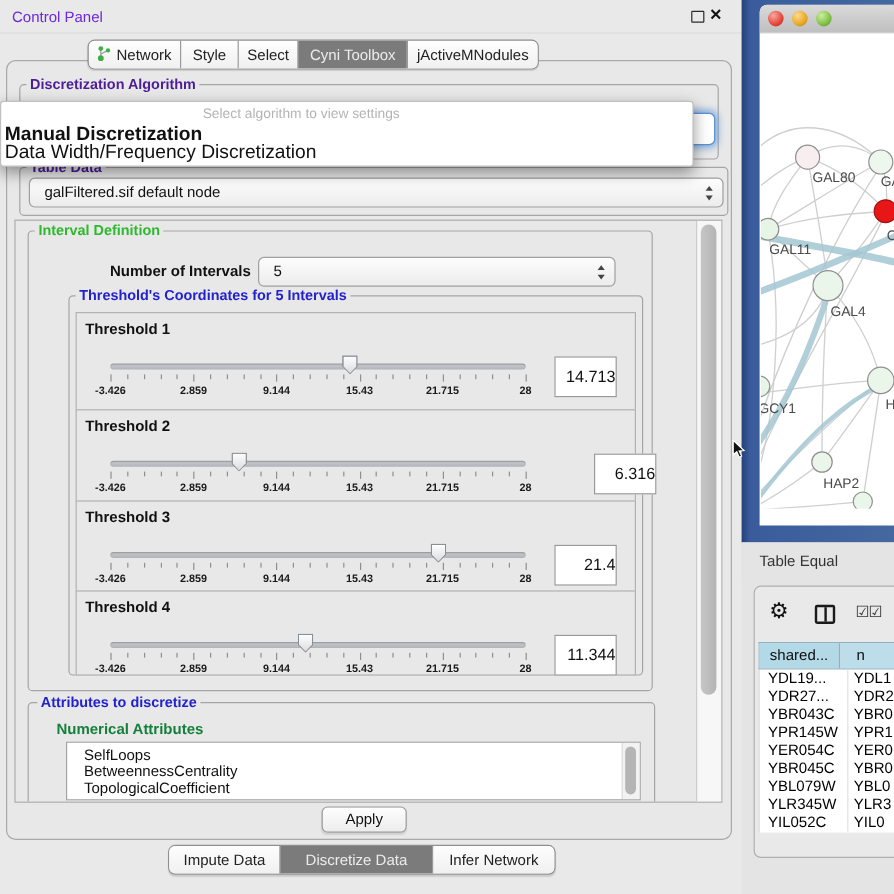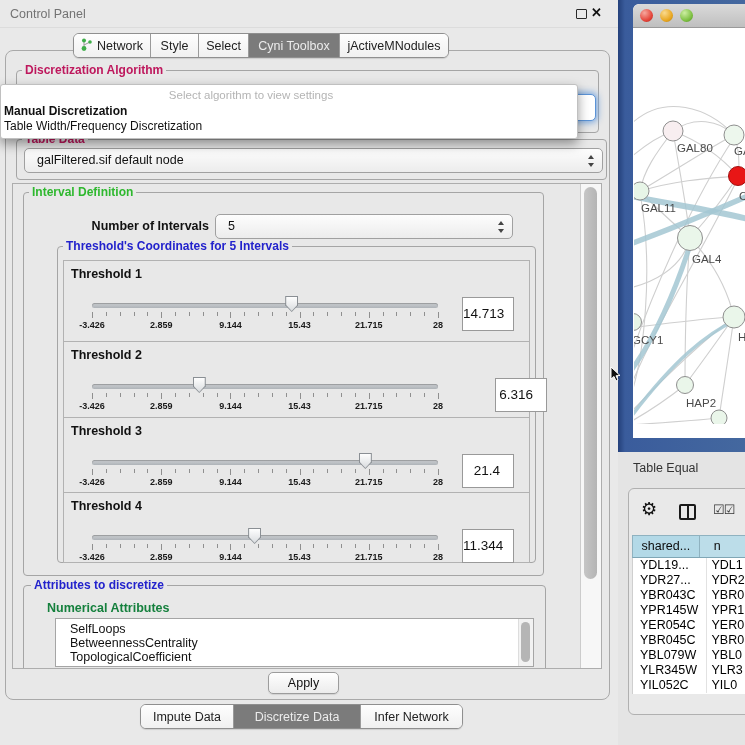--- a/index.html
+++ b/index.html
@@ -2,73 +2,73 @@
 <html><head>
 <meta charset="utf-8">
 <style>
   html,body{margin:0;padding:0;}
   body{width:745px;height:745px;overflow:hidden;background:#e4e4e4;
        font-family:"Liberation Sans",sans-serif;-webkit-font-smoothing:antialiased;}
   .root{position:relative;width:745px;height:745px;}
   
   .cp{position:absolute;left:0;top:0;width:618px;height:745px;background:#e9e9e9;}
   .titlebar{position:absolute;left:0;top:0;width:618px;height:27px;background:#e9e9e9;border-bottom:1px solid #dcdcdc;}
-  .titlebar .title{position:absolute;left:10px;top:7px;font-size:12.5px;color:#737373;}
+  .titlebar .title{position:absolute;left:10px;top:7px;font-size:12.5px;color:#6d28d9;}
   .float-ic{position:absolute;left:576px;top:9px;width:9px;height:8px;border:1.5px solid #2a2a2a;border-radius:1px;}
   .close-ic{position:absolute;left:591px;top:5px;font-size:13px;font-weight:700;color:#111;}
   .main-panel{position:absolute;left:5px;top:50px;width:603px;height:648px;background:#e8e8e8;
               border:1px solid #a9a9a9;border-radius:8px;}
   
   .seg-ctl{position:absolute;display:flex;height:23px;background:#fdfdfd;border:1px solid #8f8f8f;
            border-radius:6px;overflow:hidden;z-index:4;box-shadow:0 1px 1px rgba(0,0,0,.12);justify-content:space-between;}
   .seg{display:flex;align-items:center;justify-content:center;font-size:12.5px;color:#222;
        border-left:1px solid #9a9a9a;background:linear-gradient(#fefefe,#f0f0f0);gap:4px;}
   .seg:first-child{border-left:none;}
   .seg.sel{background:#7b7b7b;color:#ececec;}
   
   .grp{position:absolute;border:1px solid #a5a5a5;border-radius:4px;}
-  .grp-lbl{position:absolute;font-size:12px;font-weight:600;color:#be185d;background:#e8e8e8;
+  .grp-lbl{position:absolute;font-size:12px;font-weight:600;color:#4c1d95;background:#e8e8e8;
            padding:0 3px;line-height:13px;white-space:nowrap;}
   .grp-lbl.green{color:#2eb82e;}
   .grp-lbl.blue{color:#2222cc;}
   
   .combo{position:absolute;background:linear-gradient(#fdfdfd,#ececec);border:1px solid #a0a0a0;
          border-radius:5px;font-size:12.5px;color:#111;}
   .combo .cv{position:absolute;left:12px;top:0;line-height:23px;white-space:nowrap;}
   .stepper{position:absolute;right:7px;top:50%;width:7px;height:12px;transform:translateY(-50%);}
   .stepper:before,.stepper:after{content:"";position:absolute;left:0;border-left:3.5px solid transparent;border-right:3.5px solid transparent;}
   .stepper:before{top:0;border-bottom:4.5px solid #444;}
   .stepper:after{bottom:0;border-top:4.5px solid #444;}
   .focus-combo{position:absolute;left:24px;top:94px;width:570px;height:25px;background:#fff;
                border:1.5px solid #5b93d6;border-radius:5px;box-shadow:0 0 6px 2px rgba(110,160,220,.85);z-index:6;}
   
   .popup{position:absolute;left:0;top:84px;width:576px;height:53px;background:#fff;border:1px solid #c0c0c0;
          border-radius:3px;box-shadow:0 5px 12px rgba(0,0,0,.4);z-index:10;}
   .popup .ph{position:absolute;left:0;top:4px;width:500px;text-align:center;font-size:11.5px;color:#b4b4b4;}
-  .popup .it{position:absolute;left:3px;font-size:12px;color:#111;white-space:nowrap;}
+  .popup .it{position:absolute;left:3px;font-size:16px;color:#111;white-space:nowrap;}
   .popup .it.b{font-weight:700;}
   
   .scrollpane{position:absolute;left:12px;top:183px;width:588px;height:484px;border:1px solid #adadad;
               background:#e8e8e8;overflow:hidden;}
   .vsb{position:absolute;left:567px;top:0;width:21px;height:484px;background:#f7f7f7;border-left:1px solid #ccc;}
   .vsb .th{position:absolute;left:3px;top:3px;width:13px;height:392px;border-radius:7px;
            background:linear-gradient(90deg,#c6c6c6,#b4b4b4);}
   
   .tbox{position:absolute;left:5px;width:465px;border:1px solid #b2b2b2;background:#e8e8e8;}
   .tbox .tl{position:absolute;left:7px;top:6px;font-size:12.5px;font-weight:700;color:#111;}
   .track{position:absolute;left:28px;width:346px;height:5px;border-radius:3px;
          background:linear-gradient(#cdd0d3,#aeb3b8);box-shadow:inset 0 1px 1px rgba(0,0,0,.25);}
   .thumb{position:absolute;width:13px;height:16px;clip-path:polygon(0 0,100% 0,100% 58%,50% 100%,0 58%);
          background:#8a8f94;z-index:2;}
   .thumb i{position:absolute;left:1px;top:1px;right:1px;bottom:1px;display:block;
            clip-path:polygon(0 0,100% 0,100% 58%,50% 100%,0 58%);background:linear-gradient(#fefefe,#d9dcdf);}
   .tick{position:absolute;width:1px;background:#8f8f8f;}
   .tlab{position:absolute;transform:translateX(-50%);font-size:9px;font-weight:700;color:#1a1a1a;white-space:nowrap;}
   .vbox{position:absolute;left:398px;width:52px;height:34px;background:#fff;border:1px solid #999;
-        font-size:13.5px;color:#111;text-align:right;box-sizing:border-box;padding-right:13px;}
+        font-size:13.5px;color:#111;text-align:right;box-sizing:border-box;padding-right:0;}
   
   .attr-list{position:absolute;background:#fff;border:1px solid #a5a5a5;overflow:hidden;}
   .attr-it{padding-left:14px;font-size:12.5px;color:#111;line-height:14px;white-space:nowrap;}
   .alsb{position:absolute;right:0;top:0;width:14px;height:100%;background:#f2f2f2;border-left:1px solid #ddd;}
   .alsb .th{position:absolute;left:2px;top:3px;width:9px;height:40px;border-radius:5px;background:#b5b5b5;}
   .btn{position:absolute;background:linear-gradient(#fefefe,#ececec);border:1px solid #9c9c9c;border-radius:5px;
        font-size:12.5px;color:#111;text-align:center;box-shadow:0 1px 1px rgba(0,0,0,.1);}
   
   .net-frame{position:absolute;left:618px;top:0;width:127px;height:452px;
              background:linear-gradient(90deg,#24407a 0,#3a5c9c 7px,#44689f 100%);text-align:right;}
@@ -345,21 +345,21 @@
           <span>Discretize Data</span>
         </div>
         <div class="seg" style="width: 101px;">
           <span>Infer Network</span>
         </div>
       </div>
 
     <div class="popup">
       <div class="ph">Select algorithm to view settings</div>
       <div class="it b" style="top:19px;">Manual Discretization</div>
-      <div class="it" style="top:34px;">Table Width/Frequency Discretization</div>
+      <div class="it" style="top:34px;">Data Width/Frequency Discretization</div>
     </div>
   </div>
 
   <div class="net-frame">
     <div class="net-win">
       <div class="net-tbar">
         <span class="tlight" style="left:7px;background:radial-gradient(circle at 35% 30%,#f6a89e,#e5473c 60%,#a8231a);"></span>
         <span class="tlight" style="left:27px;background:radial-gradient(circle at 35% 30%,#fada8e,#e9a822 60%,#b27a0e);"></span>
         <span class="tlight" style="left:47px;background:radial-gradient(circle at 35% 30%,#cdeea2,#7fc144 60%,#4c8c1e);"></span>
       </div>

